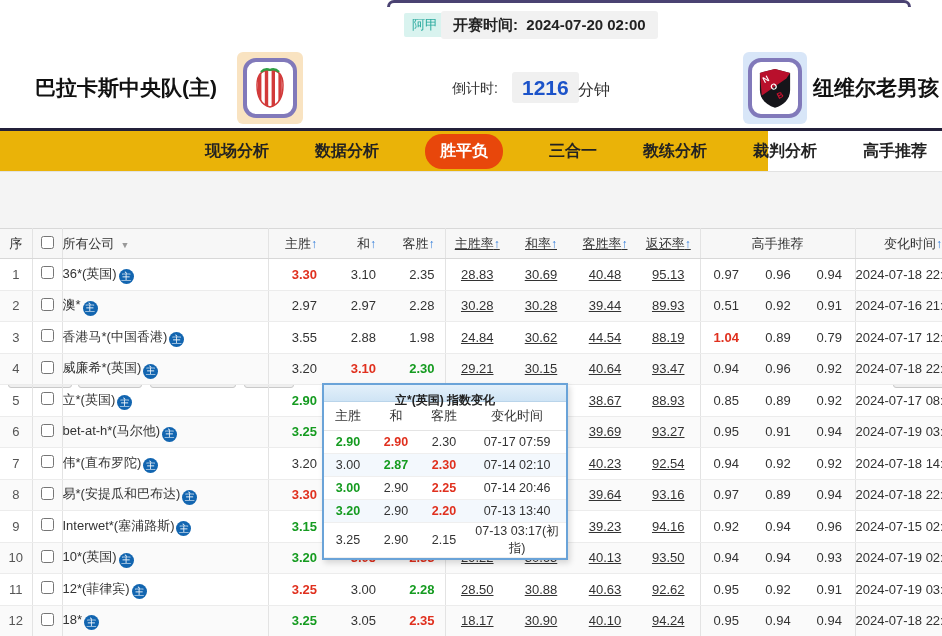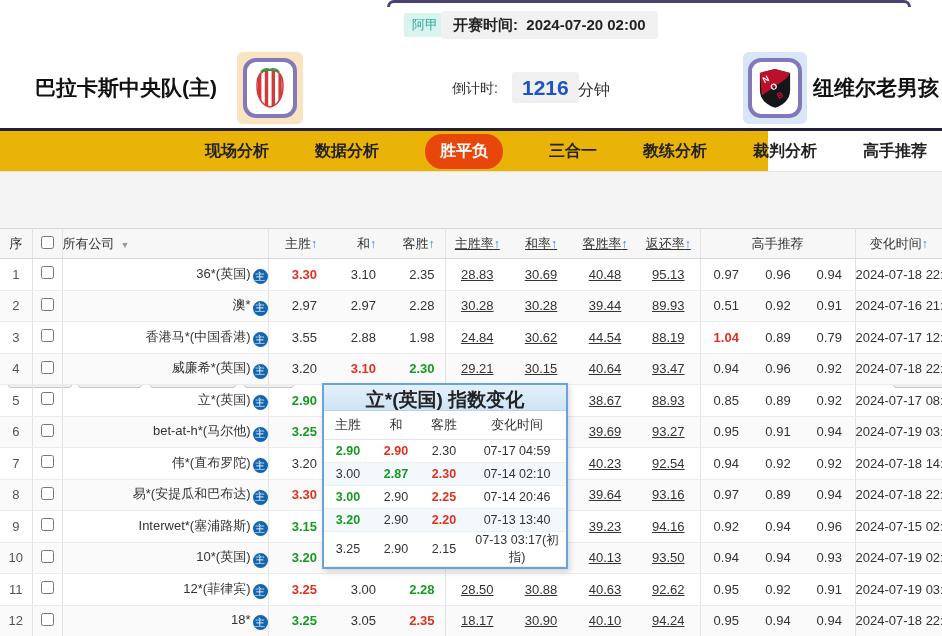--- a/index.html
+++ b/index.html
@@ -52,39 +52,39 @@
 
   
   #odds-table { position:absolute; left:0; top:228px; width:942px; border-collapse:collapse; table-layout:fixed; }
   #odds-table th { height:30px; background:#f7f7f7; font-size:13px; font-weight:normal; color:#333;
     border-top:1px solid #d8d8d8; border-bottom:1px solid #d8d8d8; white-space:nowrap; }
   #odds-table td { height:31.5px; font-size:13px; border-bottom:1px solid #ececec; white-space:nowrap; overflow:hidden; }
   #odds-table tr.even td { background:#fafafa; }
   .b-r { border-right:1px solid #e3e3e3; }
   td.c-no, th.h-no { text-align:center; color:#555; }
   td.c-chk, th.h-chk { text-align:center; }
-  td.c-name { text-align:right; font-size:14px; }
+  td.c-name { text-align:left; font-size:14px; }
   th.h-name { text-align:left; padding-left:0;font-family:Liberation Mono, monospace; }
   td.c-odd { text-align:right; padding-right:10px; font-size:14px; }
   th.h-odd { text-align:right; padding-right:10px; }
   td.c-rate, th.h-rate { text-align:center;text-decoration:underline; }
   td.c-kelly, th.h-kelly { text-align:center; }
-  td.c-time, th.h-time { text-align:center; font-size:12px; }
+  td.c-time, th.h-time { text-align:right; font-size:12px; }
   .arrow-up { color:#2f7bd9; font-weight:bold; font-size:12px; }
   .caret-dn { color:#999; font-size:9px; }
   .red { color:#e0301e; font-weight:bold; }
   .green { color:#159b20; font-weight:bold; }
   .co-badge { display:inline-flex; align-items:center; justify-content:center; width:15px; height:15px;
     border-radius:50%; background:#1265b0; color:#fff; font-size:10px; vertical-align:-2px; margin-left:2px; }
   input[type=checkbox] { width:13px; height:13px; }
 
   
   #popup { position:absolute; left:322px; top:383px; width:246px; background:#fff;
     border:2px solid #6aa3d8; box-shadow:2px 3px 6px rgba(0,0,0,.15); z-index:10; }
-  #popup-title { height:26px; line-height:30px; text-align:center; font-size:19px; font-weight:bold;
+  #popup-title { height:17px; line-height:30px; text-align:center; font-size:12px; font-weight:bold;
     color:#222; background:linear-gradient(#e3f0fa,#cfe4f5); border-bottom:1px solid #b9d4ea; }
   #popup table { width:100%; border-collapse:collapse; table-layout:fixed; }
   #popup th { height:28px; font-size:13px; font-weight:normal; color:#333; border-bottom:1px solid #e4e4e4; }
   #popup td { height:23px; font-size:12.5px; text-align:center; border-bottom:1px solid #efefef; }
   #popup tr.p-even td { background:#f3f8fd; }
 </style>
 </head>
 <body>
 
 <div id="header">
@@ -401,21 +401,21 @@
         <th>和</th>
         <th>客胜</th>
         <th>变化时间</th>
       </tr>
     </thead>
     <tbody id="popup-body">
         <tr>
     <td class="p0 green">2.90</td>
     <td class="p1 red">2.90</td>
     <td class="p2">2.30</td>
-    <td class="p3">07-17 04:59</td>
+    <td class="p3">07-17 07:59</td>
   </tr>
         <tr class="p-even">
     <td class="p0">3.00</td>
     <td class="p1 green">2.87</td>
     <td class="p2 red">2.30</td>
     <td class="p3">07-14 02:10</td>
   </tr>
         <tr>
     <td class="p0 green">3.00</td>
     <td class="p1">2.90</td>

